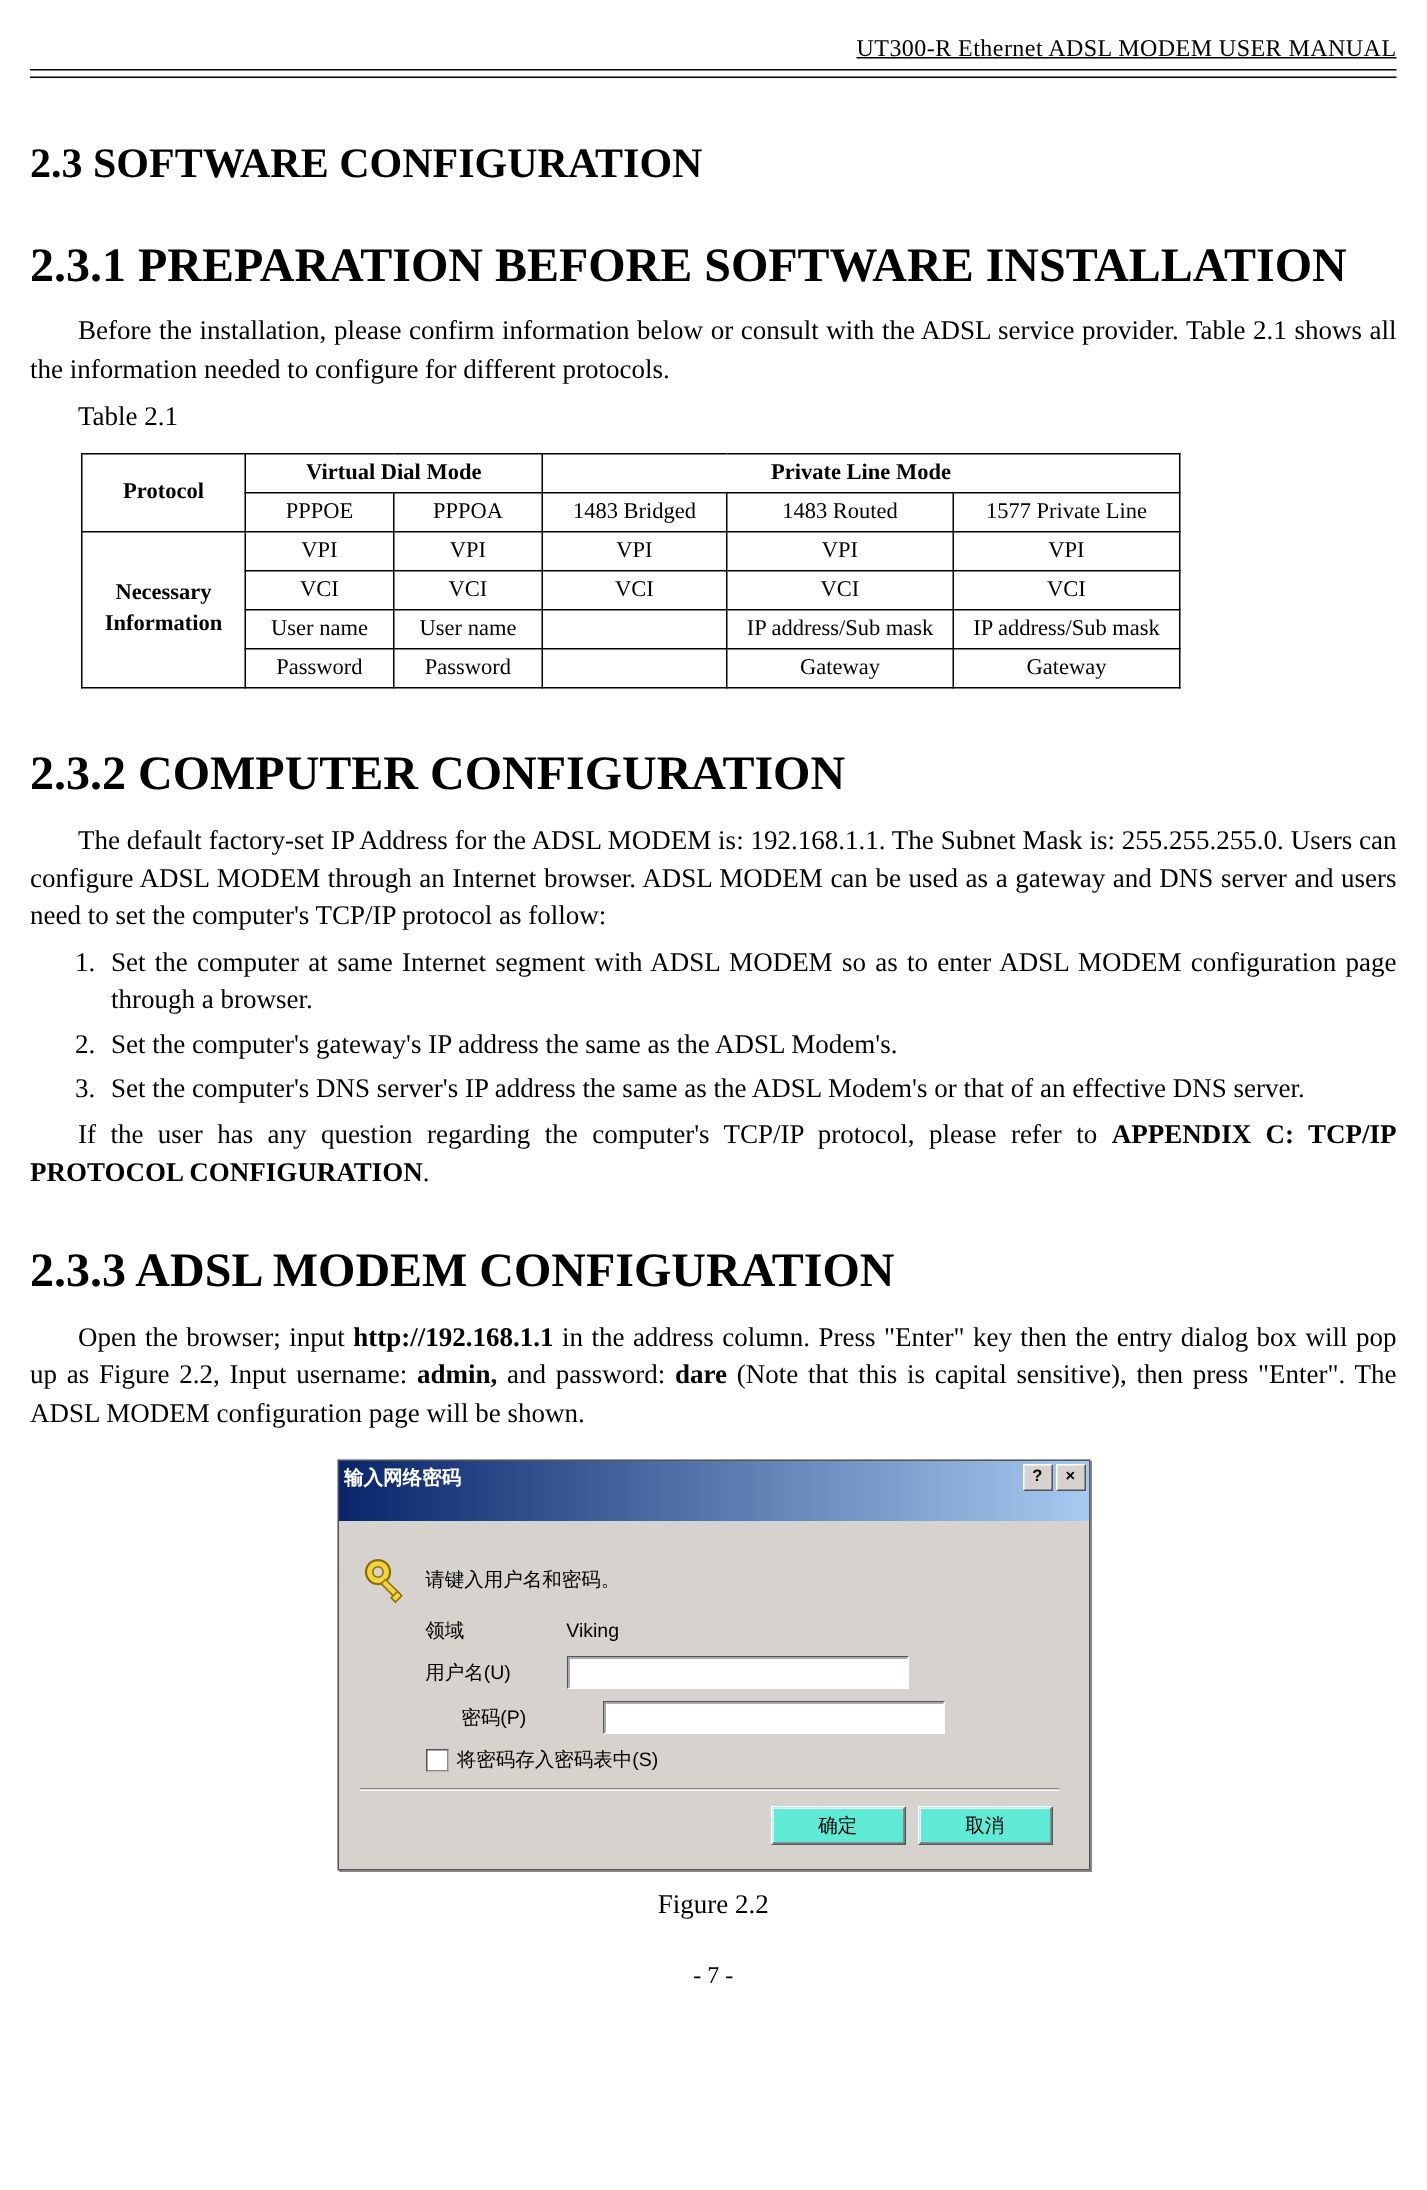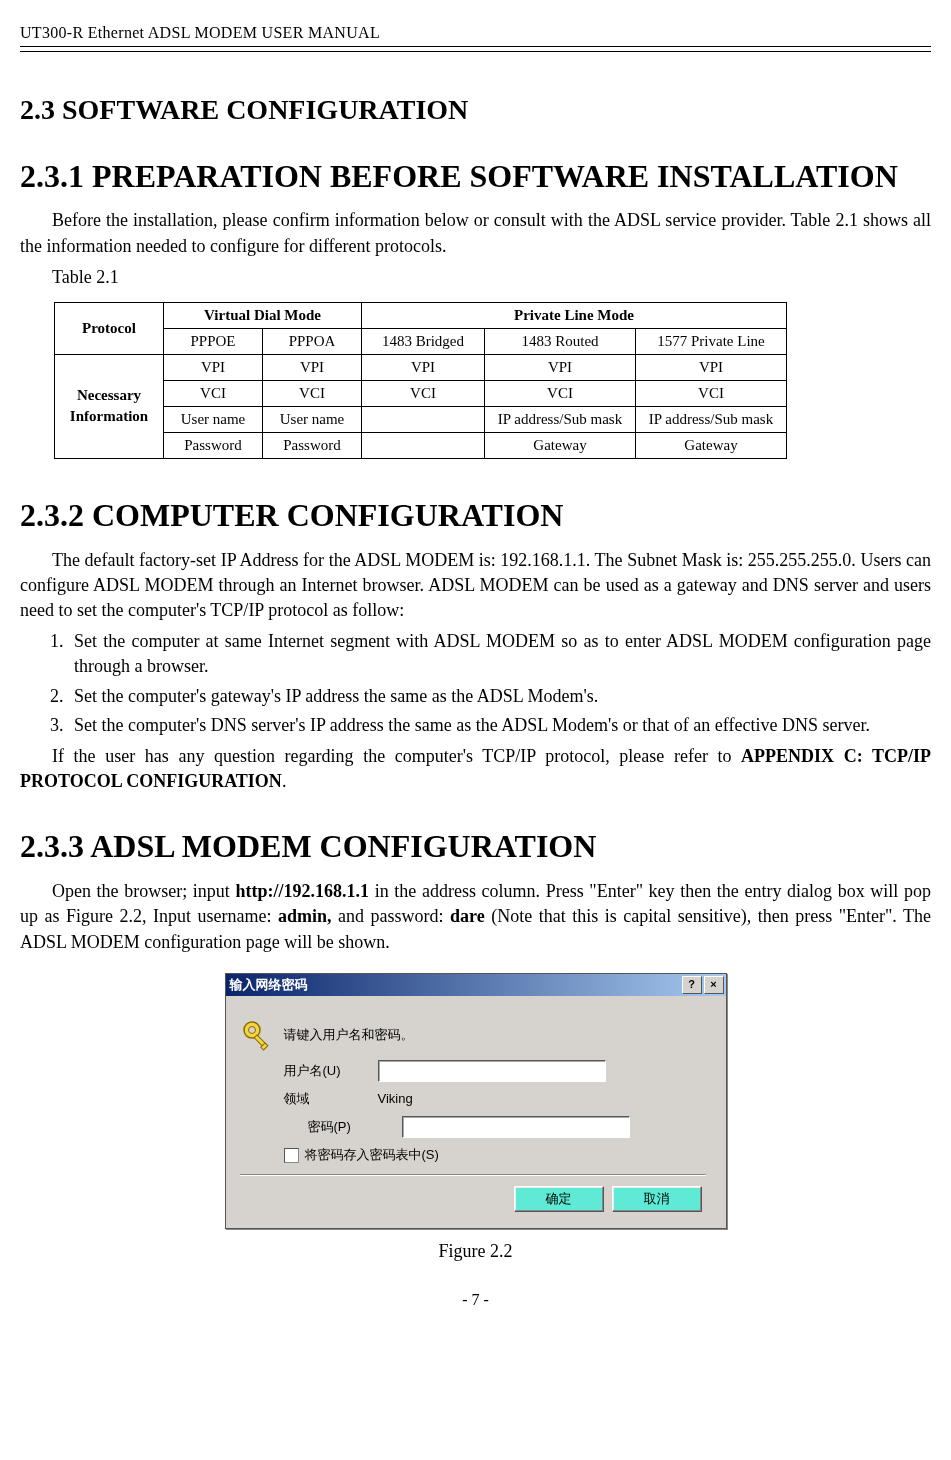--- a/index.html
+++ b/index.html
@@ -9,24 +9,25 @@
     margin: 0;
     padding: 22px 20px 10px 20px;
     width: 911px;
     line-height: 1.4;
   }
   .header-line {
     border-top: 1.5px solid #000;
     margin-bottom: 4px;
   }
   .header-text {
-    text-align: left;
+    text-align: right;
     font-size: 16px;
     letter-spacing: 0.3px;
     margin-bottom: 2px;
+    text-decoration: underline;
   }
   .header-line2 {
     border-top: 1.5px solid #000;
     margin-bottom: 38px;
   }
   h1.h23 {
     font-size: 28px;
     font-weight: bold;
     margin: 0 0 24px 0;
   }
@@ -88,21 +89,21 @@
     text-align: left;
     font-family: Tahoma, Arial, sans-serif;
     font-size: 13px;
     box-shadow: 1px 1px 0 #888;
   }
   .titlebar {
     background: linear-gradient(to right, #0a246a, #a6caf0);
     color: #fff;
     display: flex;
     align-items: flex-end;
-    padding: 2px 2px 2px 4px;
+    padding: 2px 2px 20px 4px;
     font-weight: bold;
     font-size: 13px;
   }
   .titlebar .title-txt { flex: 1; }
   .titlebar .win-btn {
     width: 18px; height: 16px;
     background: #d6d3ce;
     border: 1px solid #fff;
     border-right-color: #555; border-bottom-color: #555;
     margin-left: 2px;
@@ -277,26 +278,26 @@
           <svg viewBox="0 0 34 34">
             <circle cx="12" cy="12" r="8" fill="#f5d442" stroke="#8a6d00" stroke-width="1.5"></circle>
             <circle cx="12" cy="12" r="3.5" fill="#d6d3ce" stroke="#8a6d00" stroke-width="1"></circle>
             <rect x="17" y="17" width="14" height="4" fill="#f5d442" stroke="#8a6d00" stroke-width="1" transform="rotate(45 17 17)"></rect>
             <rect x="25" y="25" width="4" height="6" fill="#f5d442" stroke="#8a6d00" stroke-width="1" transform="rotate(45 25 25)"></rect>
           </svg>
         </span>
         <span>请键入用户名和密码。</span>
       </div>
       <div class="dlg-row" style="margin-left:44px">
+        <span class="dlg-label">领域</span>
+        <span class="dlg-val">Viking</span>
+      </div>
+      <div class="dlg-row" style="margin-left:44px">
         <span class="dlg-label">用户名(U)</span>
         <input class="dlg-input" style="">
-      </div>
-      <div class="dlg-row" style="margin-left:44px">
-        <span class="dlg-label">领域</span>
-        <span class="dlg-val">Viking</span>
       </div>
       <div class="dlg-row" style="margin-left:68px">
         <span class="dlg-label">密码(P)</span>
         <input type="password" class="dlg-input" style="">
       </div>
       <div class="dlg-row" style="margin-left:44px">
         <span class="dlg-check"></span>
         <span>将密码存入密码表中(S)</span>
       </div>
       <div class="dlg-sep"></div>

